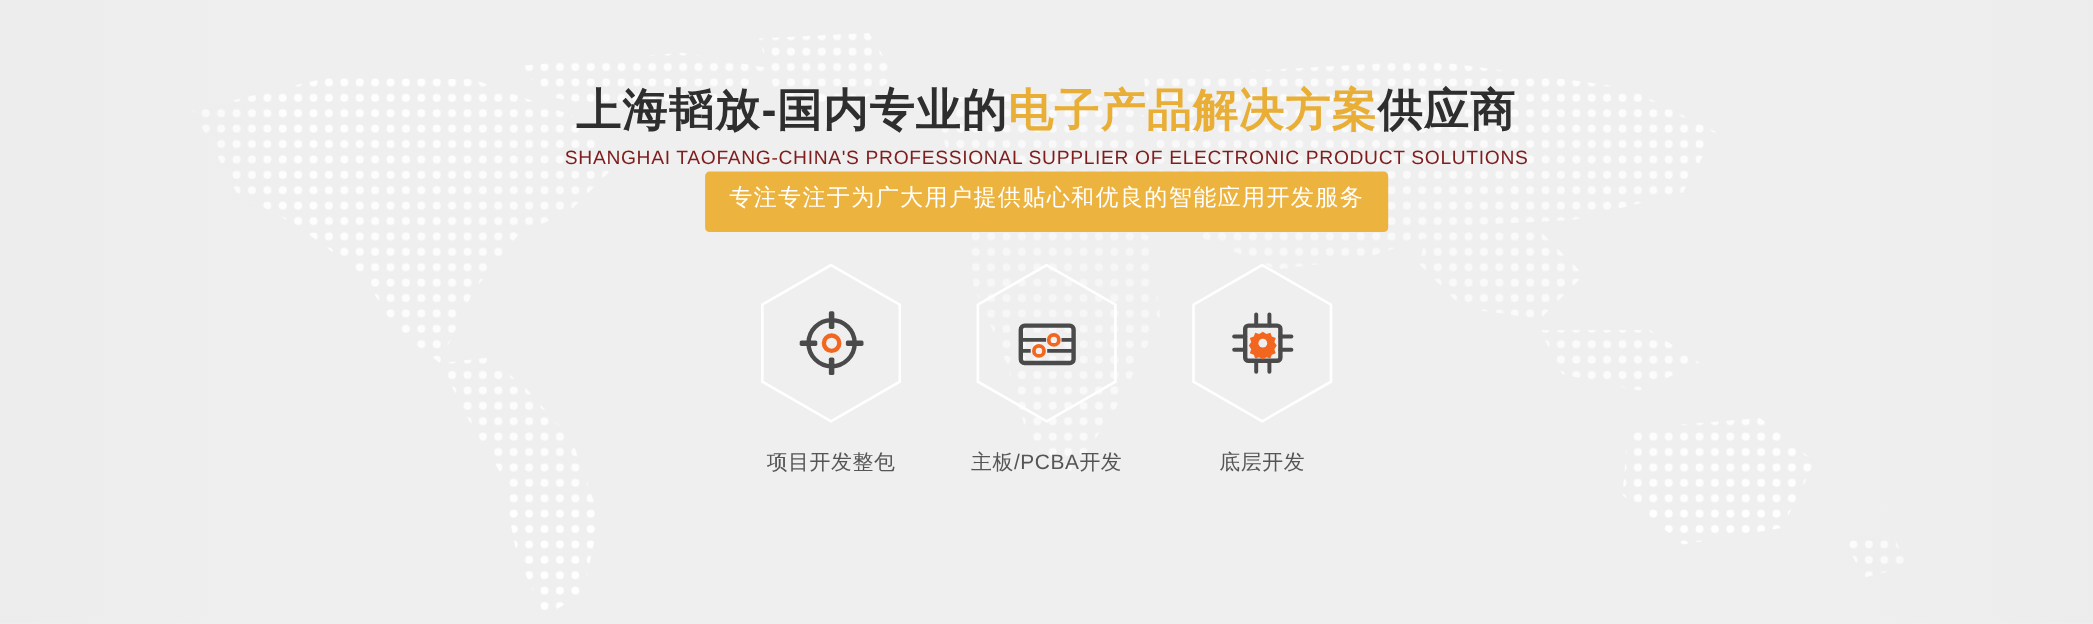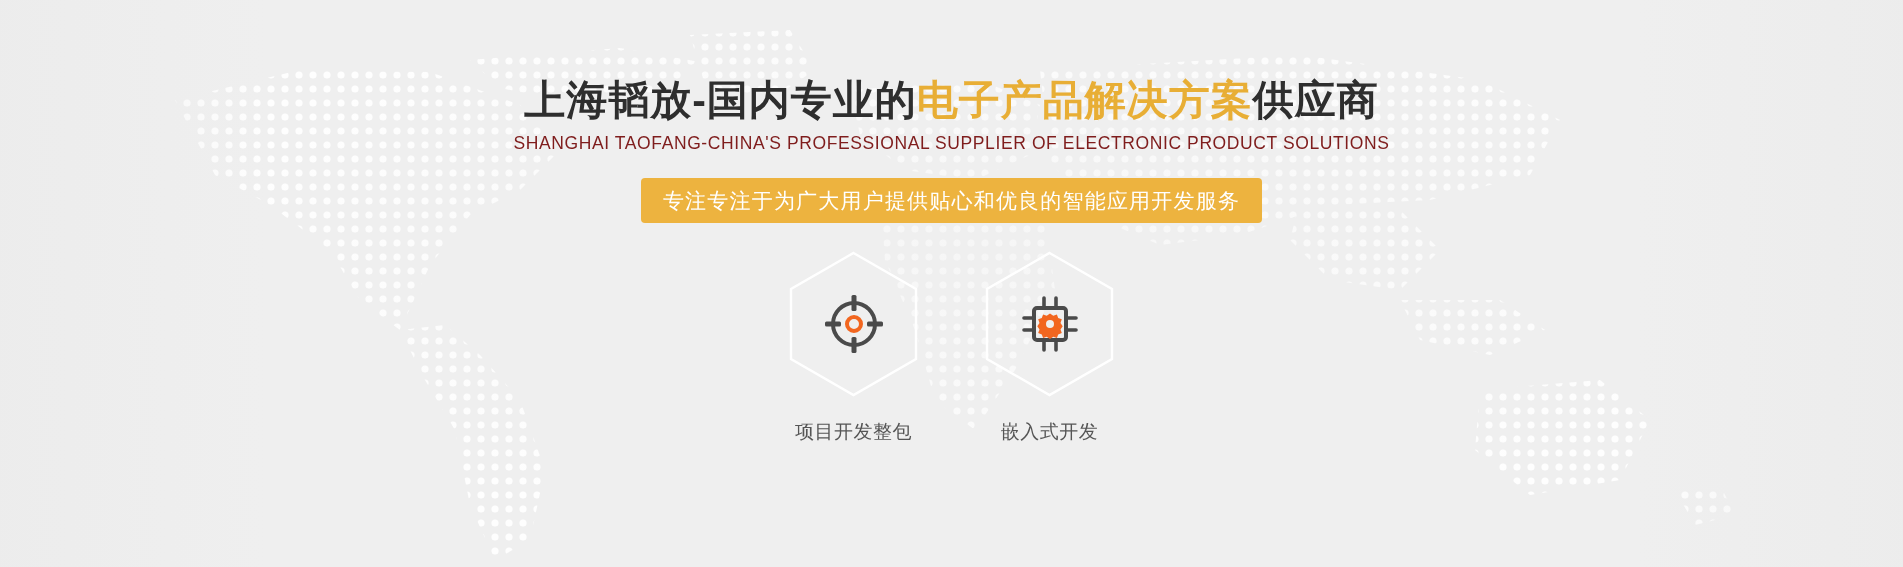--- a/index.html
+++ b/index.html
@@ -69,26 +69,26 @@
   .subhead {
     margin-top: 9px;
     font-size: 17.5px;
     letter-spacing: 0.6px;
     color: #7f1d1d;
     font-weight: normal;
     white-space: nowrap;
   }
 
   .badge {
-    margin-top: 24px;
+    margin-top: 2px;
     background: #edb33f;
     color: #ffffff;
     font-size: 21px;
     letter-spacing: 1.2px;
-    padding: 9px 22px 8px 22px;
+    padding: 9px 22px 18px 22px;
     border-radius: 4px;
     white-space: nowrap;
   }
 
   
   .services {
     margin-top: 28px;
     display: flex;
     align-items: flex-start;
     justify-content: center;
@@ -195,20 +195,37 @@
             <rect x="29.5" y="3" width="5" height="16" rx="1.5" fill="#4a4a4a"></rect>
             <rect x="29.5" y="45" width="5" height="16" rx="1.5" fill="#4a4a4a"></rect>
             <rect x="3" y="29.5" width="16" height="5" rx="1.5" fill="#4a4a4a"></rect>
             <rect x="45" y="29.5" width="16" height="5" rx="1.5" fill="#4a4a4a"></rect>
             <circle cx="32" cy="32" r="7" fill="none" stroke="#f2661f" stroke-width="4"></circle>
           </svg>
         </div>
         <div class="svc-label">项目开发整包</div>
       </div>
 
+      <div class="service">
+        <div class="hex-wrap">
+          <svg class="hex-outline" viewBox="0 0 133 146">
+            <polygon points="66.5,2 129,38 129,108 66.5,144 4,108 4,38" fill="none" stroke="#ffffff" stroke-width="2.4"></polygon>
+          </svg>
+          <svg class="svc-icon" viewBox="0 0 64 64">
+            <rect x="8" y="16" width="48" height="34" rx="3.5" fill="none" stroke="#4a4a4a" stroke-width="4"></rect>
+            <line x1="9" y1="29" x2="31" y2="29" stroke="#4a4a4a" stroke-width="3.5"></line>
+            <line x1="45" y1="29" x2="55" y2="29" stroke="#4a4a4a" stroke-width="3.5"></line>
+            <circle cx="38" cy="29" r="4.6" fill="none" stroke="#f2661f" stroke-width="3.4"></circle>
+            <line x1="9" y1="39" x2="17" y2="39" stroke="#4a4a4a" stroke-width="3.5"></line>
+            <line x1="32" y1="39" x2="55" y2="39" stroke="#4a4a4a" stroke-width="3.5"></line>
+            <circle cx="24.5" cy="39" r="4.6" fill="none" stroke="#f2661f" stroke-width="3.4"></circle>
+          </svg>
+        </div>
+        <div class="svc-label">主板/PCBA开发</div>
+      </div>
 
 
 
 
       <div class="service">
         <div class="hex-wrap">
           <svg class="hex-outline" viewBox="0 0 133 146">
             <polygon points="66.5,2 129,38 129,108 66.5,144 4,108 4,38" fill="none" stroke="#ffffff" stroke-width="2.4"></polygon>
           </svg>
           <svg class="svc-icon" viewBox="0 0 64 64">
@@ -222,18 +239,18 @@
               <line x1="6" y1="38" x2="16" y2="38"></line>
               <line x1="48" y1="26" x2="58" y2="26"></line>
               <line x1="48" y1="38" x2="58" y2="38"></line>
             </g>
             <g fill="#f2661f">
               <path d="M32 21.5 l3.3 2.2 3.6 -1.3 1.3 3.6 3.6 1.3 -1.3 3.6 2.2 3.3 -2.2 3.3 1.3 3.6 -3.6 1.3 -1.3 3.6 -3.6 -1.3 -3.3 2.2 -3.3 -2.2 -3.6 1.3 -1.3 -3.6 -3.6 -1.3 1.3 -3.6 -2.2 -3.3 2.2 -3.3 -1.3 -3.6 3.6 -1.3 1.3 -3.6 3.6 1.3 Z"></path>
             </g>
             <circle cx="32" cy="32" r="4" fill="#efefef"></circle>
           </svg>
         </div>
-        <div class="svc-label">嵌入式开发</div>
+        <div class="svc-label">底层开发</div>
       </div>
 
     </div>
   </div>
 </div>
 
 </body></html>

